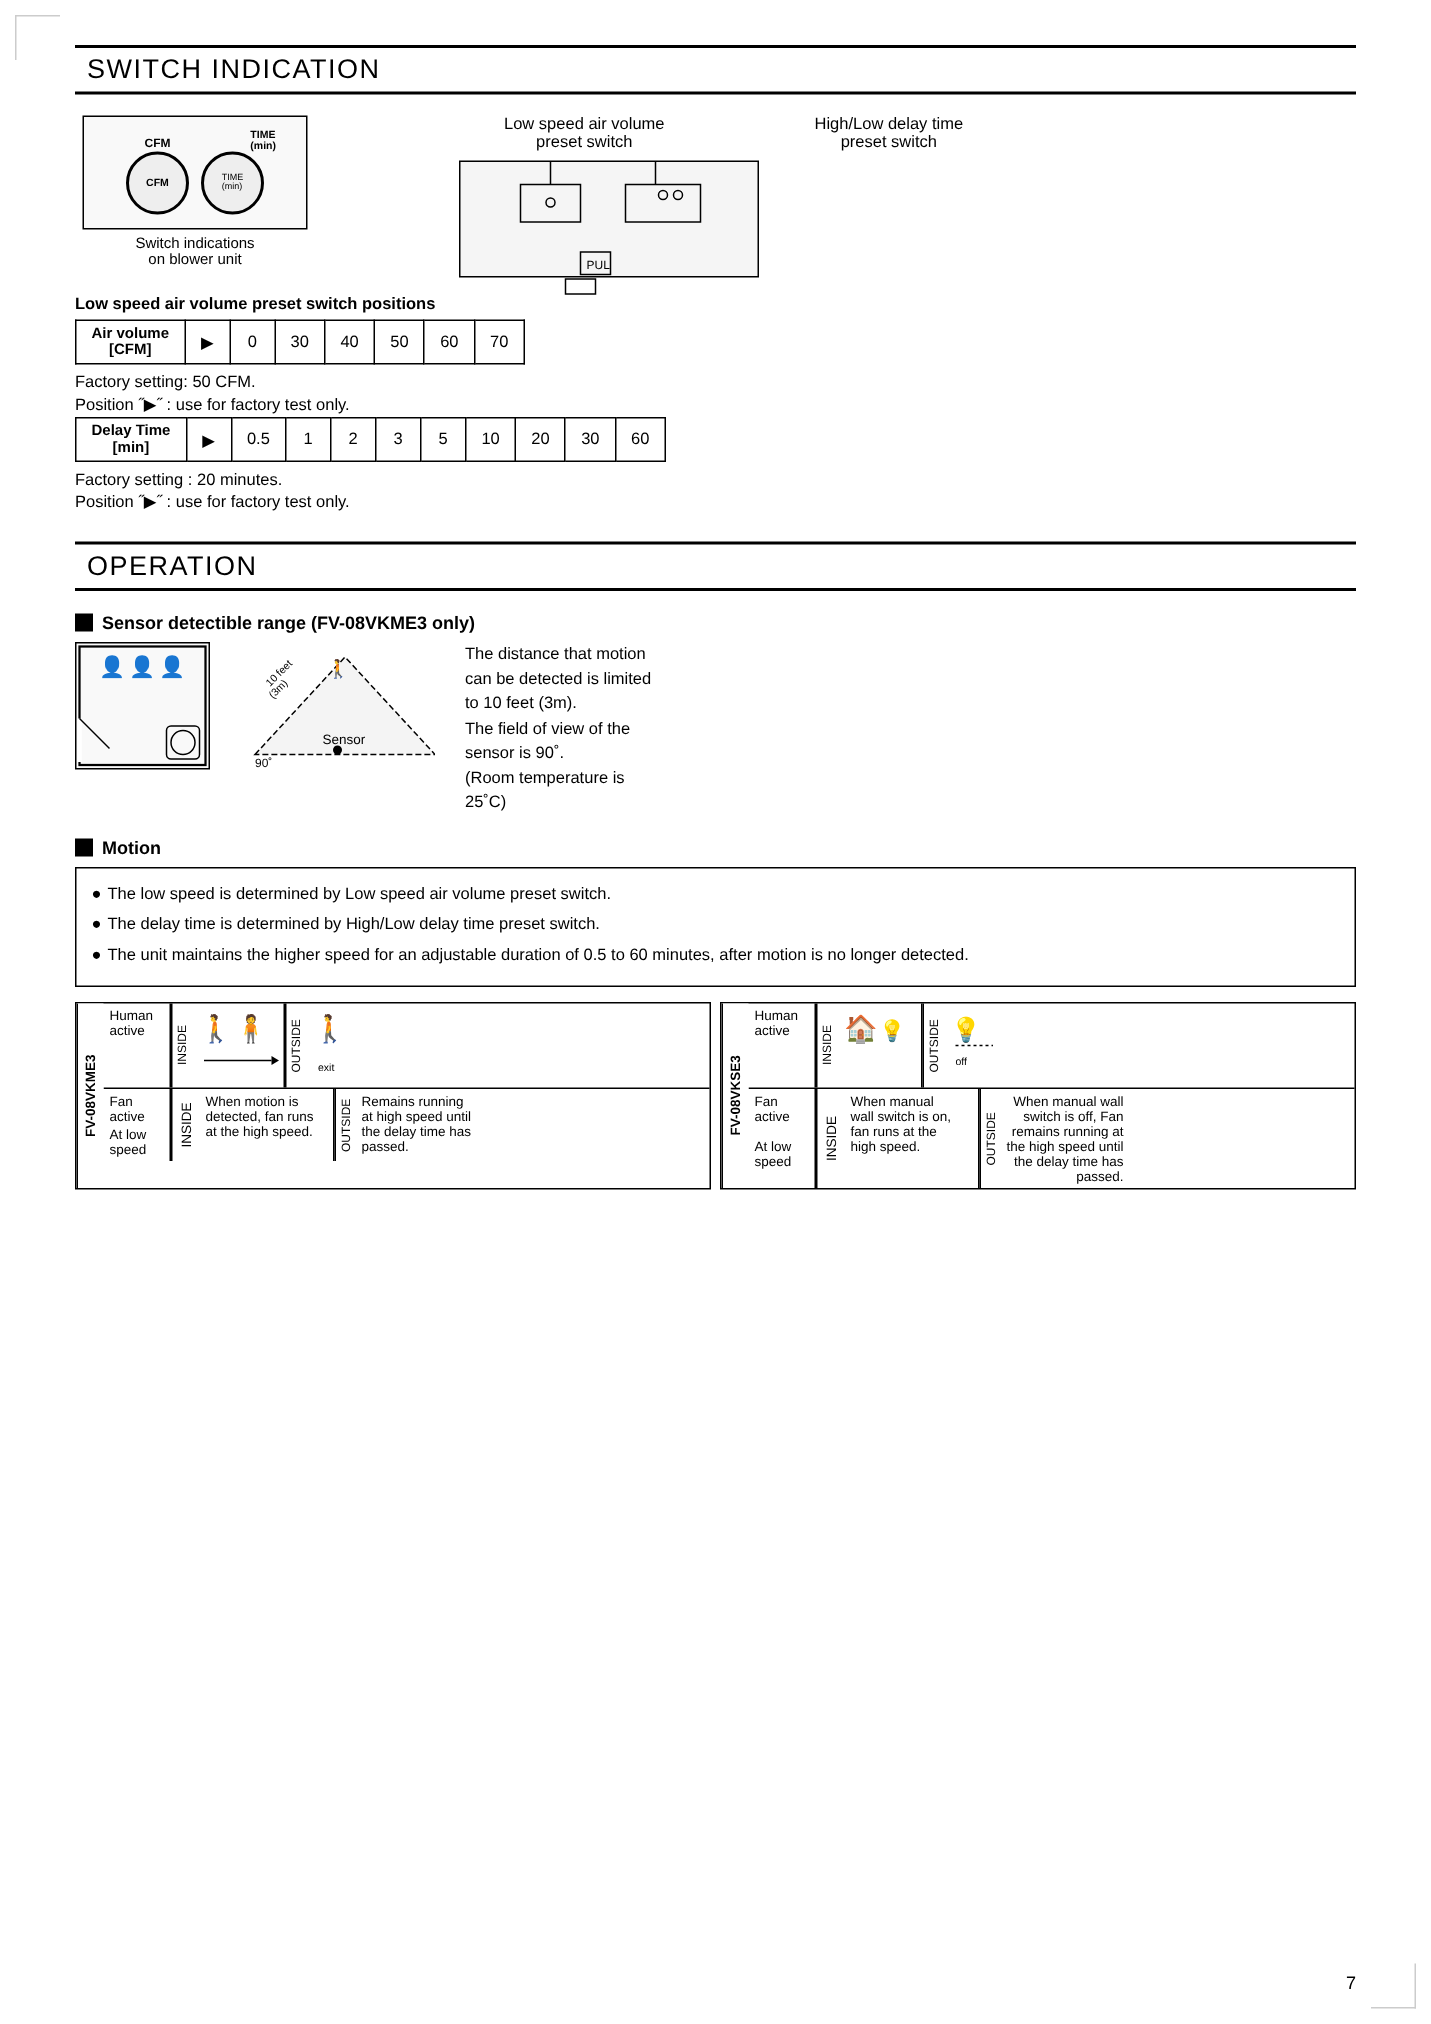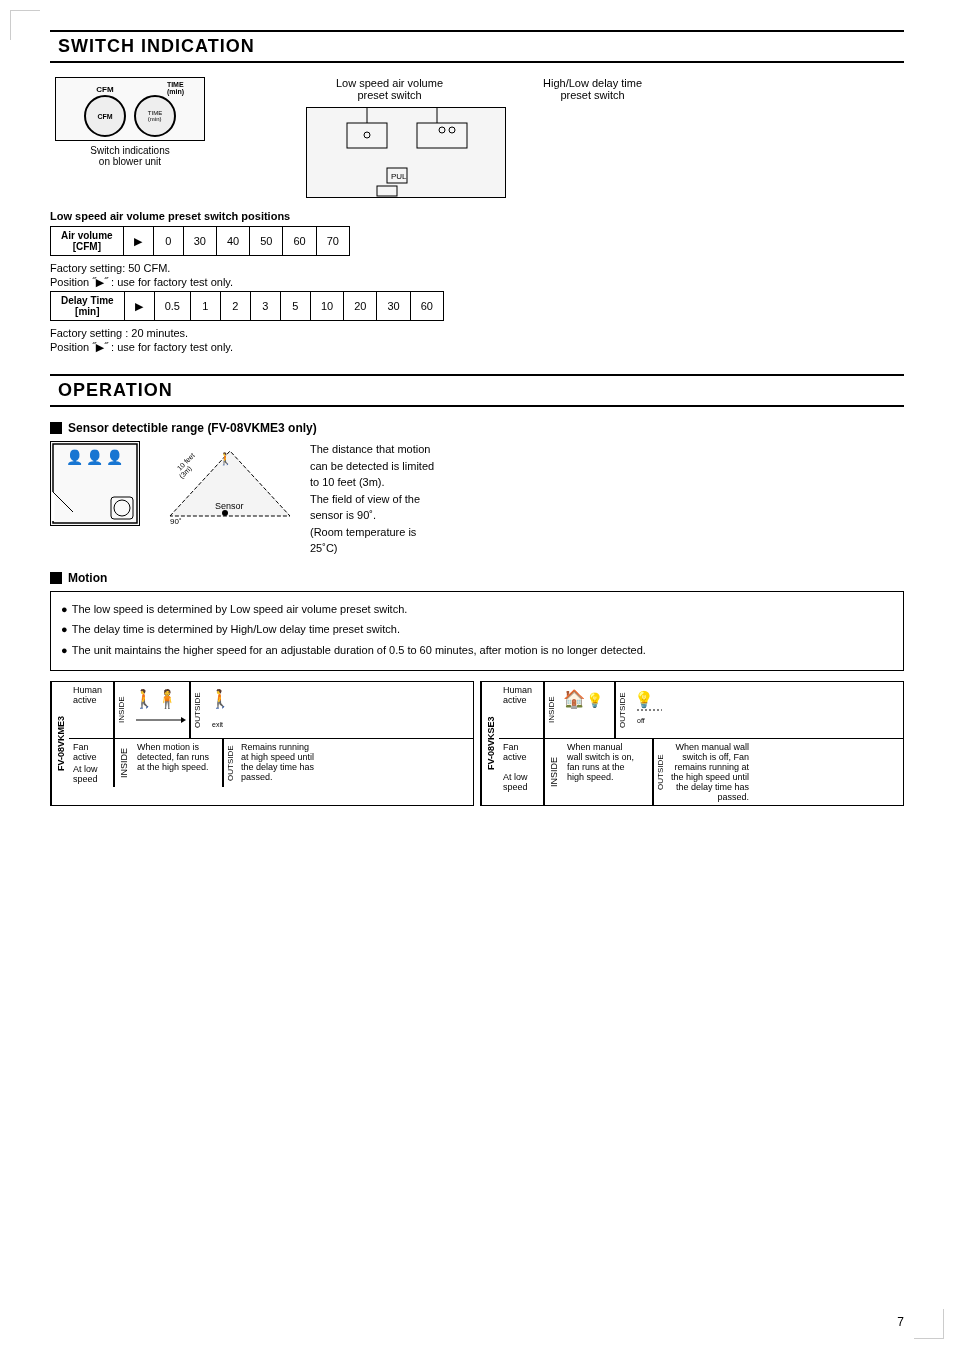--- a/index.html
+++ b/index.html
@@ -10,21 +10,21 @@
       color: #000;
       width: 954px;
       min-height: 1349px;
       padding: 30px 50px;
       position: relative;
     }
 
     
     .section-title {
       font-size: 18px;
-      font-weight: bold;
+      font-weight: normal;
       border-top: 2px solid #000;
       border-bottom: 2px solid #000;
       padding: 4px 8px;
       margin-bottom: 14px;
       letter-spacing: 1px;
     }
 
     
     .switch-section { margin-bottom: 20px; }
 
@@ -38,21 +38,21 @@
     .blower-unit {
       display: flex;
       flex-direction: column;
       align-items: center;
       min-width: 160px;
     }
 
     .blower-box {
       border: 1px solid #000;
       width: 150px;
-      height: 64px;
+      height: 76px;
       display: flex;
       align-items: center;
       justify-content: center;
       position: relative;
       background: #f9f9f9;
     }
 
     .blower-label {
       font-size: 10px;
       text-align: center;
@@ -83,21 +83,21 @@
       position: absolute;
       top: -12px;
       font-size: 8px;
       font-weight: bold;
       white-space: nowrap;
     }
 
     .pcb-box {
       border: 1px solid #000;
       width: 200px;
-      height: 91px;
+      height: 78px;
       position: relative;
       background: #f5f5f5;
     }
 
     
     .preset-label {
       font-size: 11px;
       font-weight: bold;
       margin: 8px 0 4px 0;
     }

